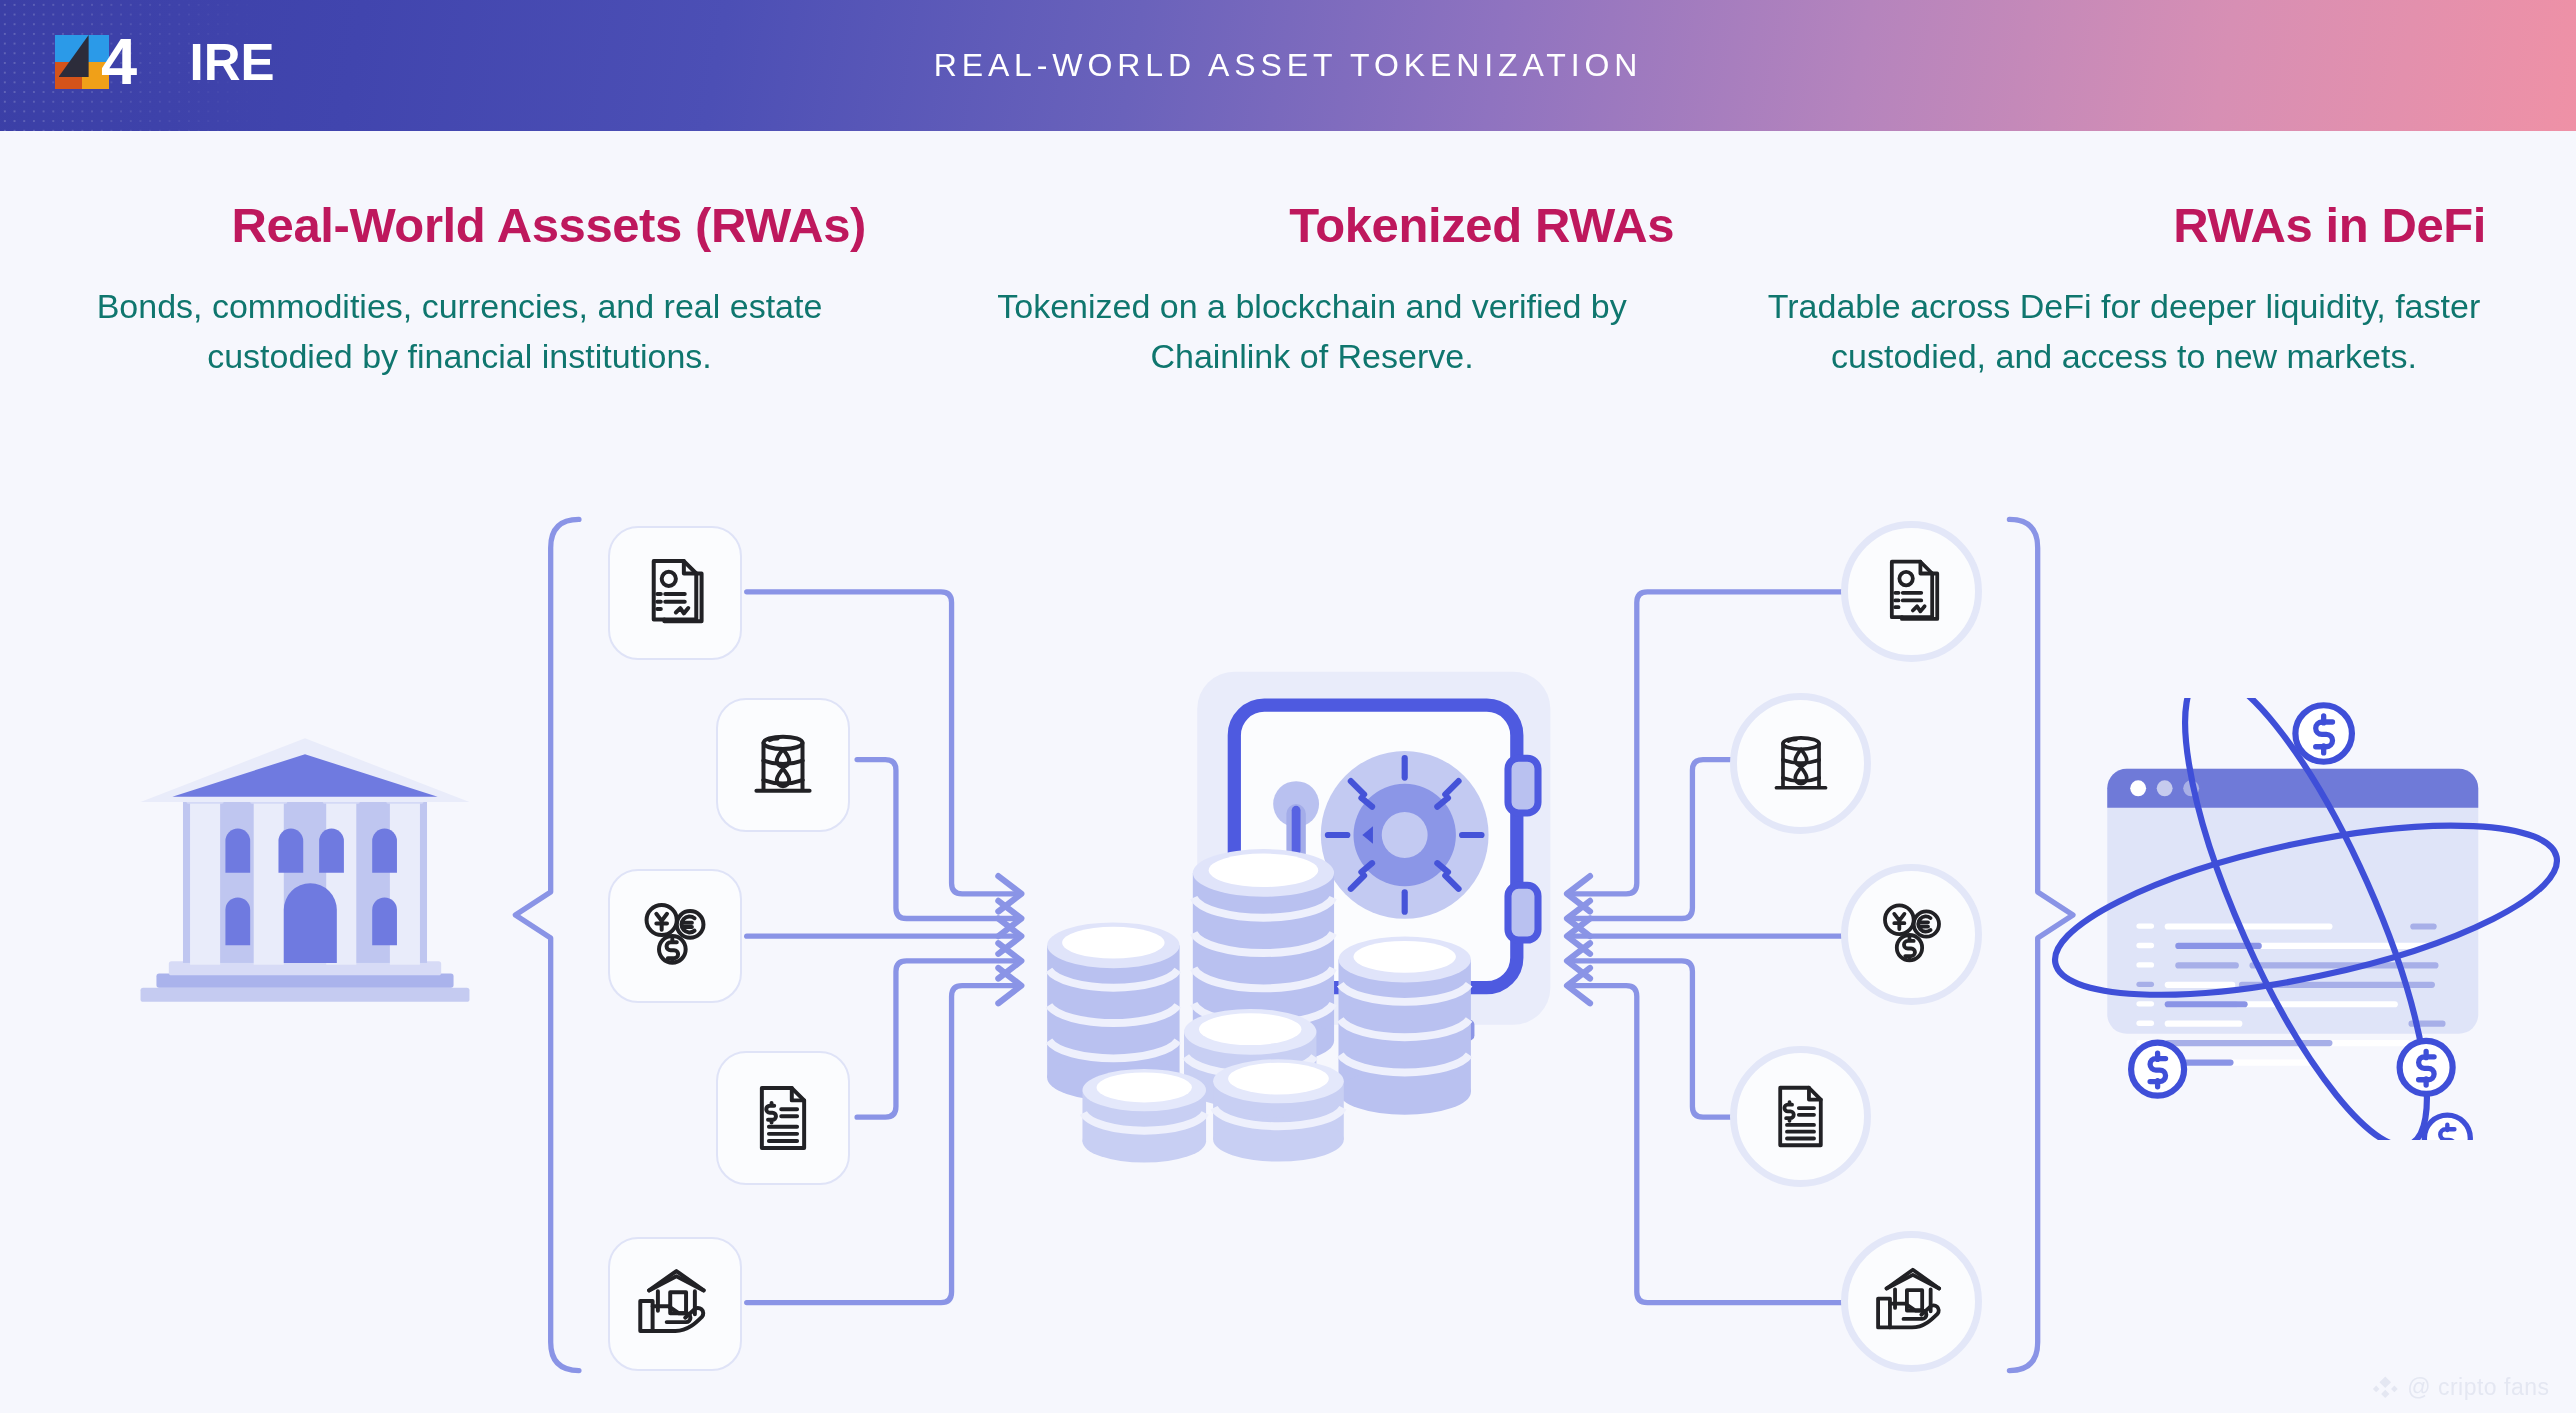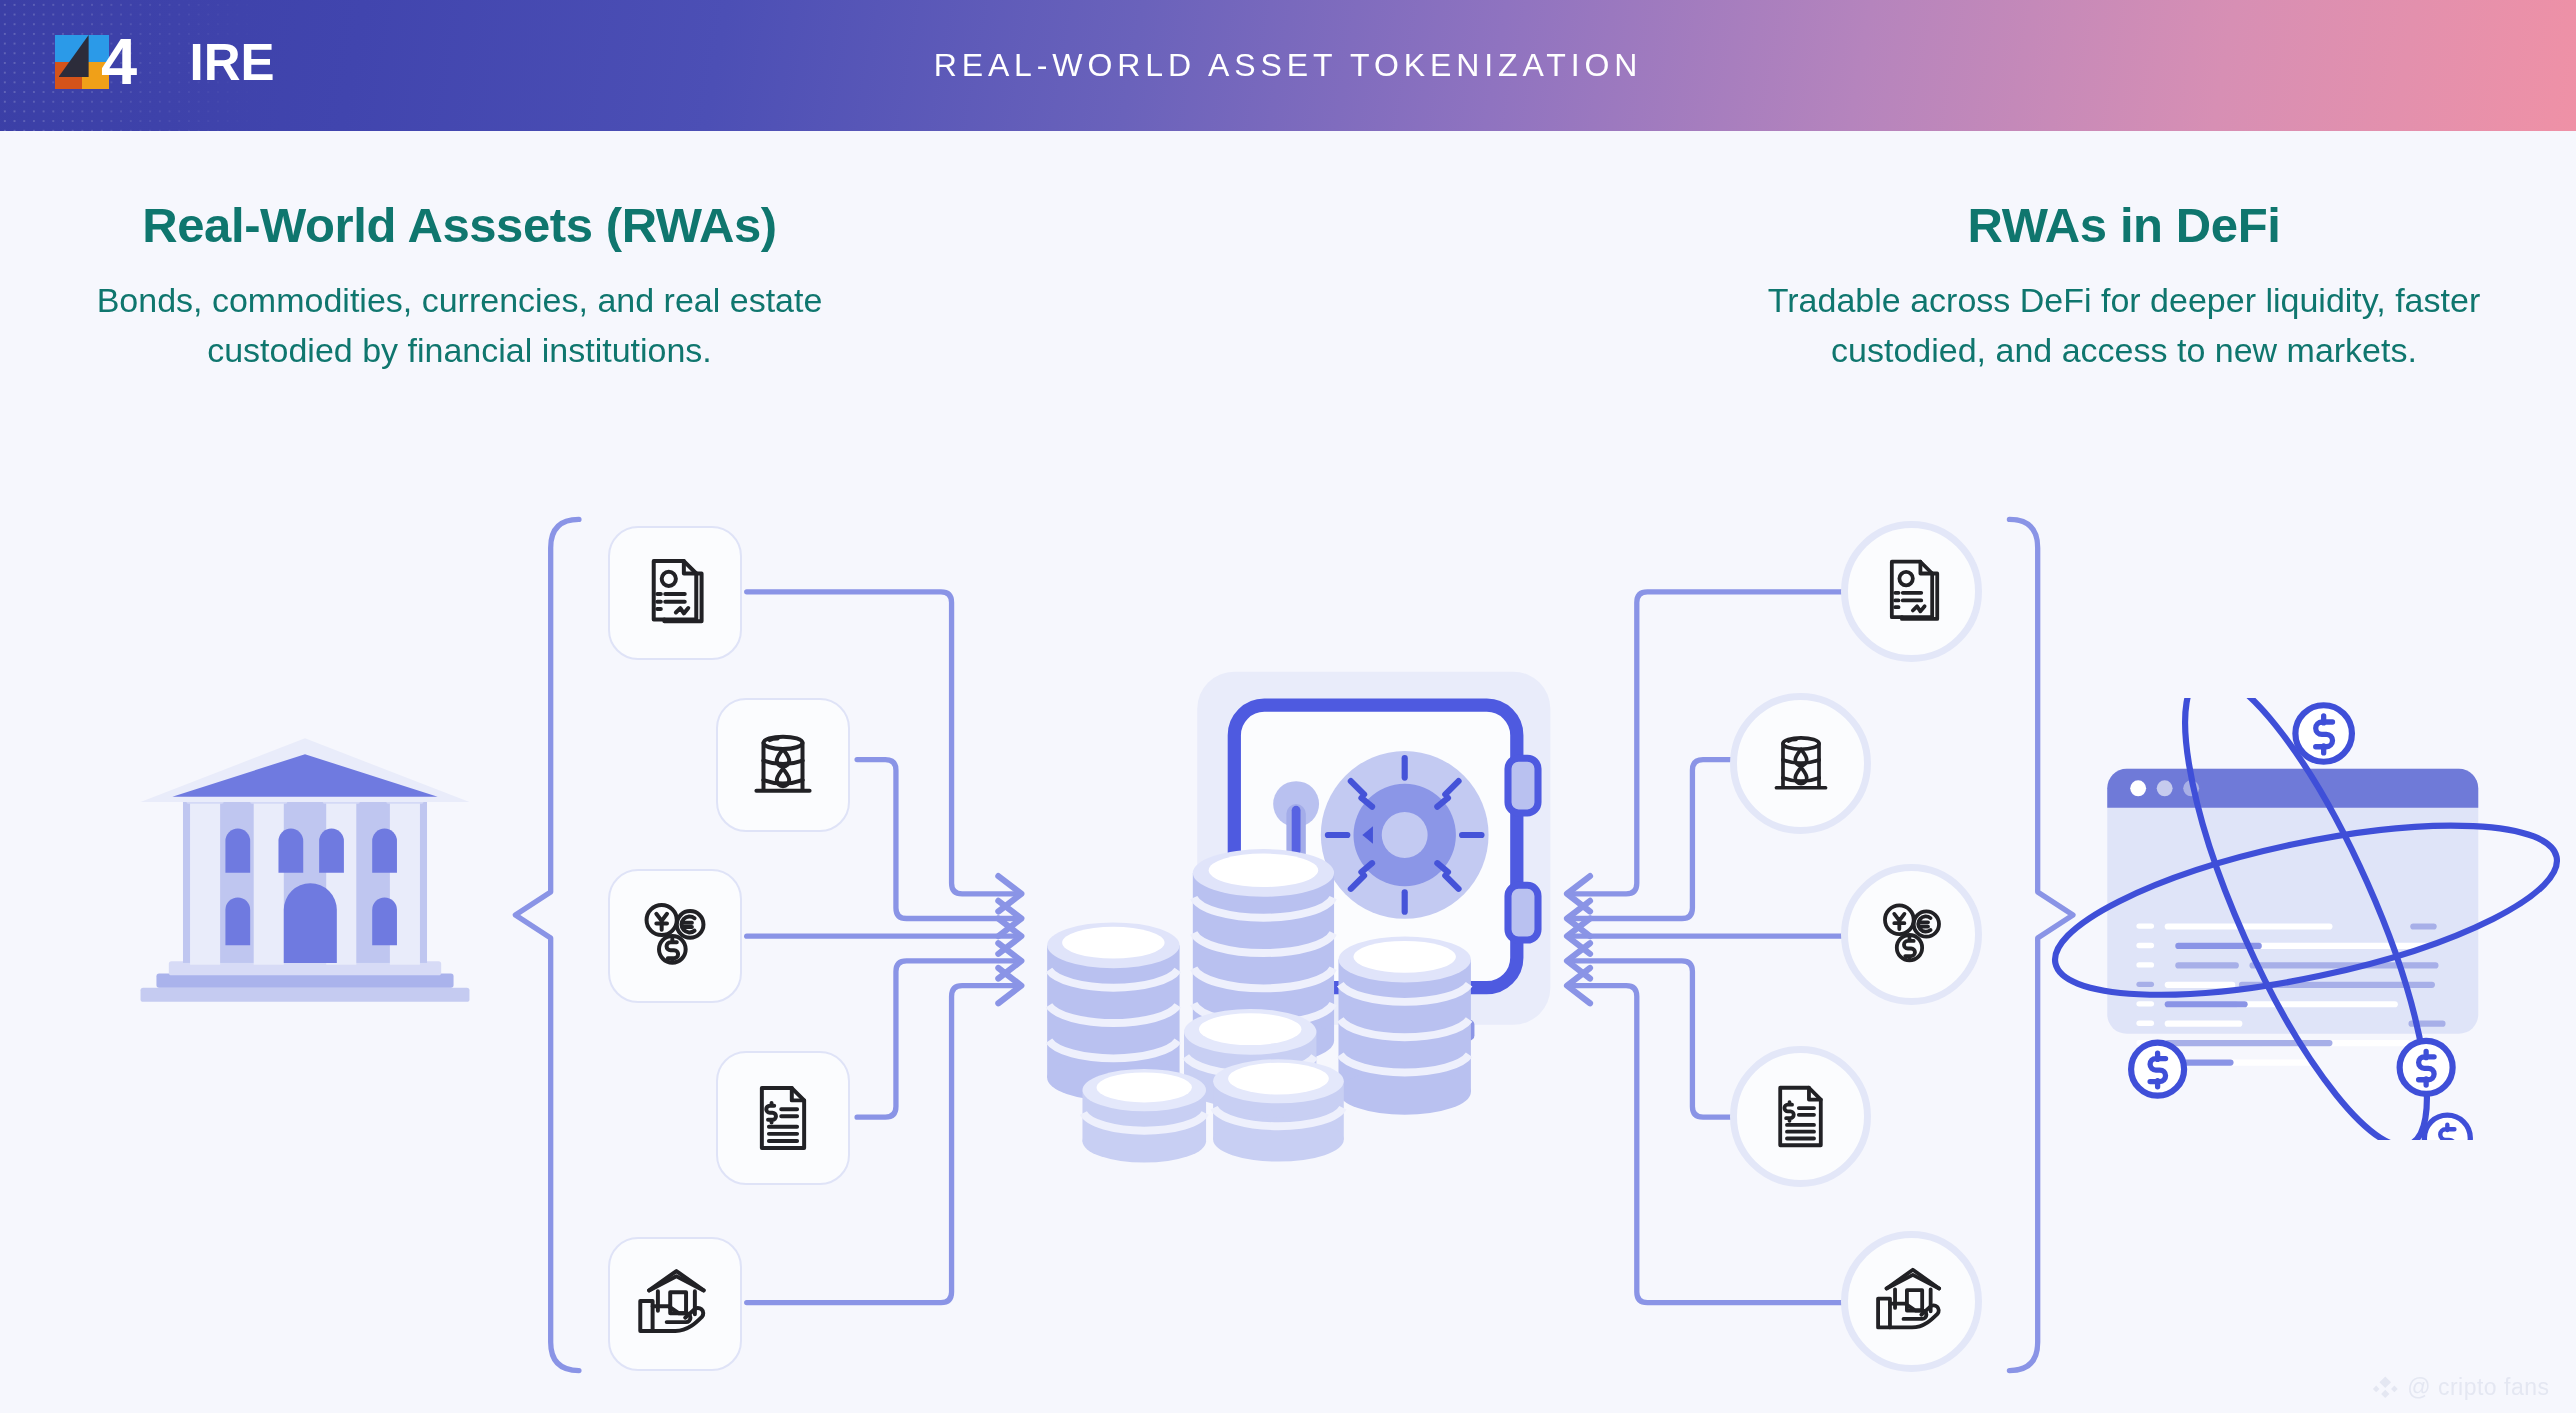--- a/index.html
+++ b/index.html
@@ -64,22 +64,22 @@
     letter-spacing: 4.9px;
   }
 
   
   .cols { position: absolute; left: 0; top: 131px; width: 2576px; height: 362px; }
   .col { position: absolute; text-align: center; }
   .col-1 { left: 53px;   top: 66px; width: 813px; }
   .col-2 { left: 950px; top: 66px; width: 724px; }
   .col-3 { left: 1762px; top: 66px; width: 724px; }
   .col h2 {
-    font-size: 49px; font-weight: 700; color: #0f766e;
-    letter-spacing: -0.4px; margin-bottom: 22px;
+    font-size: 49px; font-weight: 700; color: #be185d;
+    letter-spacing: -0.4px; margin-bottom: 28px; text-align: right;
   }
   .col p {
     font-size: 34px; font-weight: 400; color: #0f766e;
     line-height: 1.48;
   }
 
   
   .stage { position: absolute; left: 0; top: 477px; width: 2576px; height: 936px; }
 
   
@@ -131,20 +131,24 @@
     </div>
     <div class="logo-text">IRE</div>
   </div>
   <div class="header-title">REAL-WORLD ASSET TOKENIZATION</div>
 </div>
 
 <div class="cols">
   <div class="col col-1">
     <h2>Real-World Asssets (RWAs)</h2>
     <p>Bonds, commodities, currencies, and real estate custodied by financial institutions.</p>
+  </div>
+  <div class="col col-2">
+    <h2>Tokenized RWAs</h2>
+    <p>Tokenized on a blockchain and verified by Chainlink of Reserve.</p>
   </div>
   <div class="col col-3">
     <h2>RWAs in DeFi</h2>
     <p>Tradable across DeFi for deeper liquidity, faster custodied, and access to new markets.</p>
   </div>
 </div>
 
 <div class="stage">
 
   <svg class="wires" viewBox="0 0 2916 1060">

